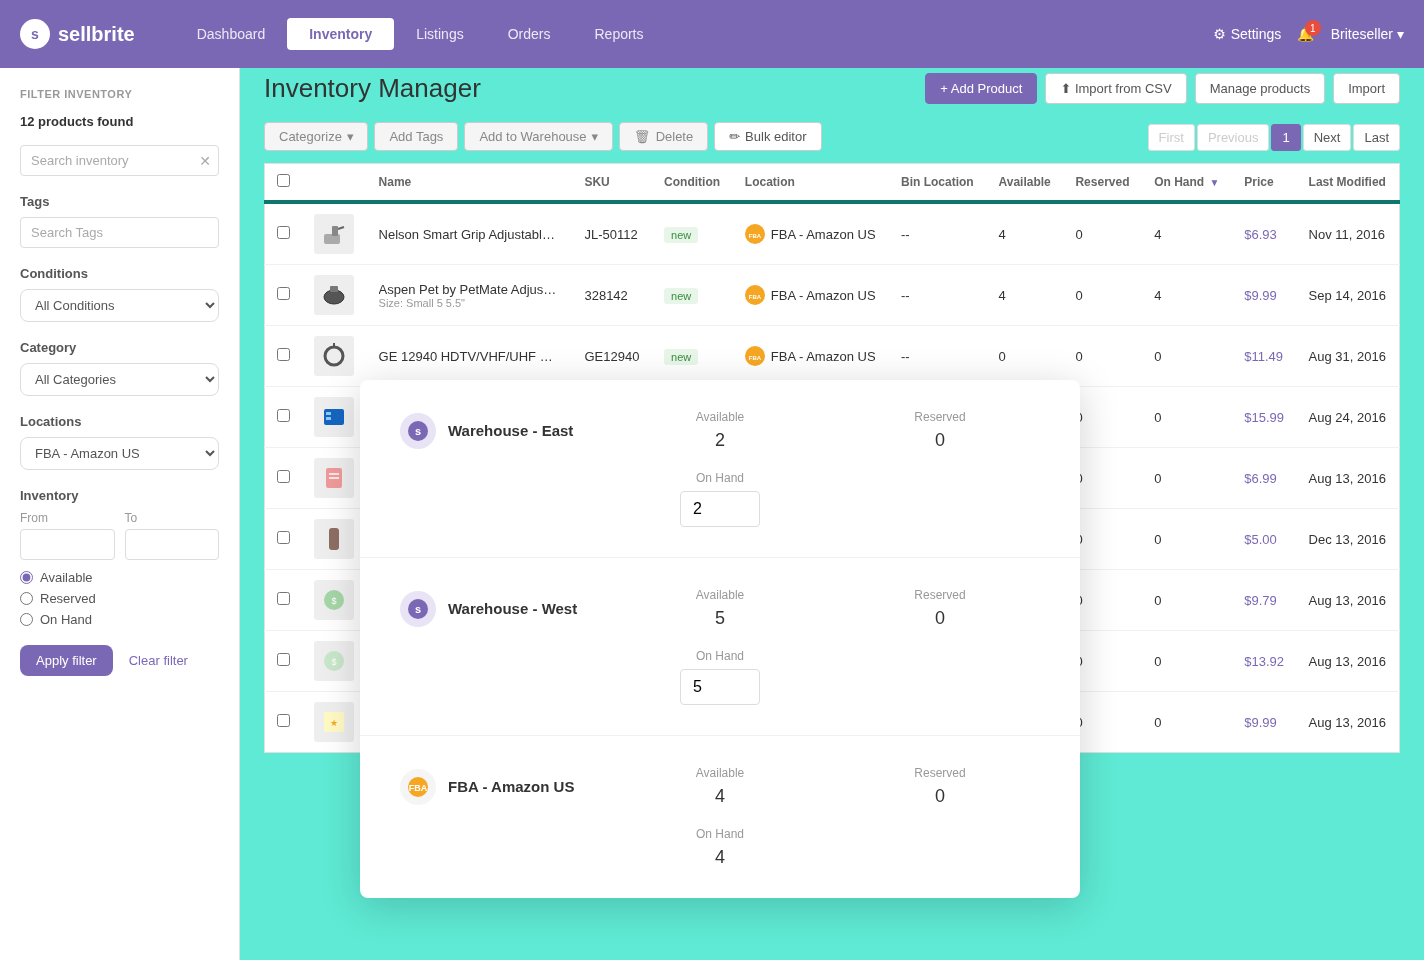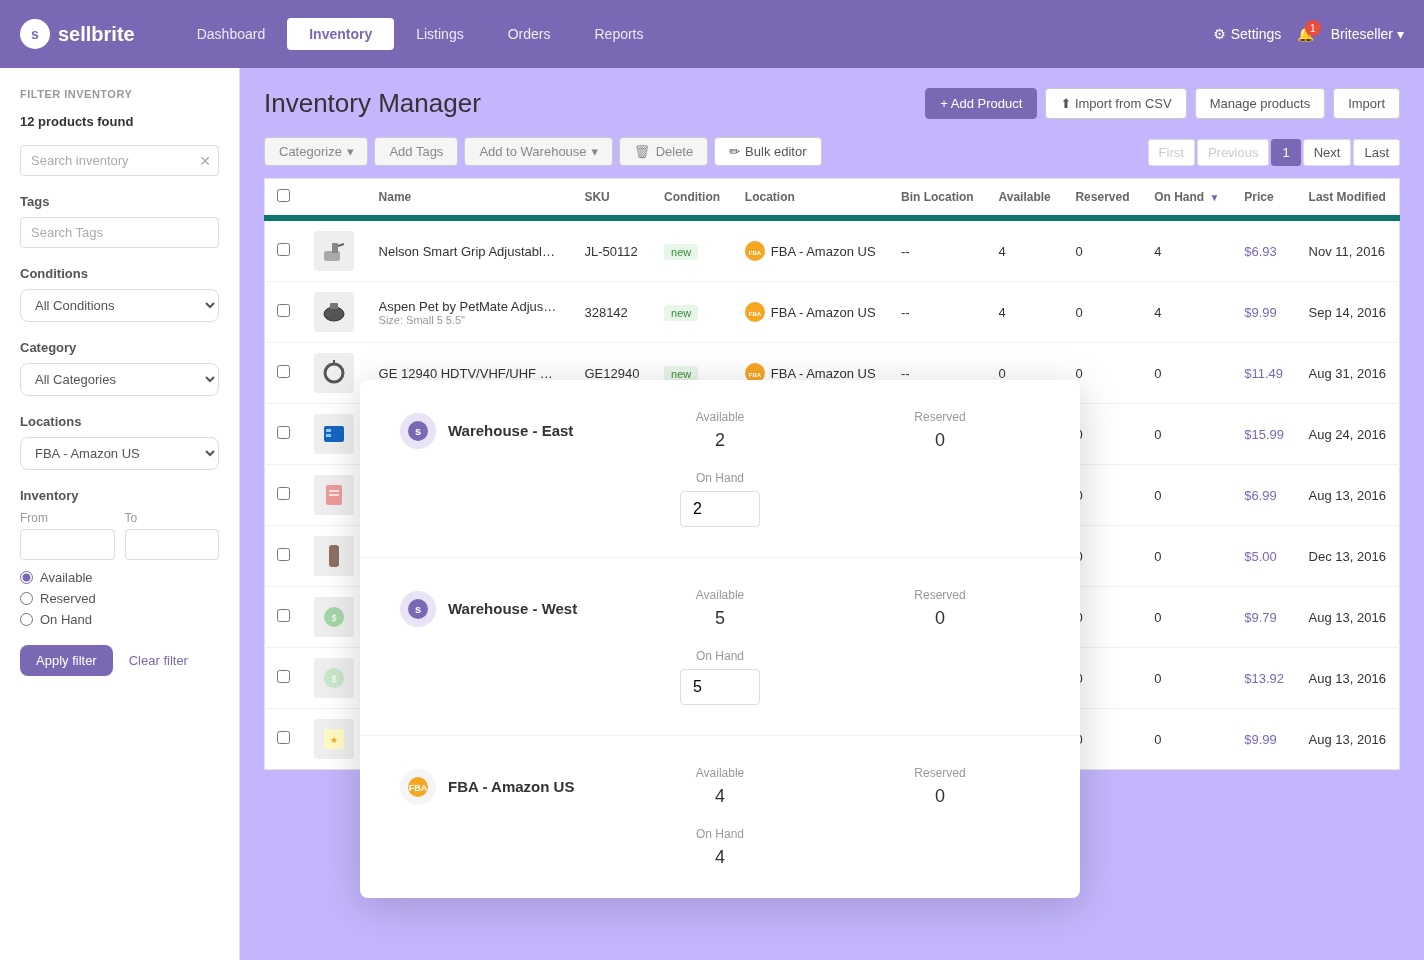--- a/index.html
+++ b/index.html
@@ -45,21 +45,21 @@
 
     .radio-group { display: flex; flex-direction: column; gap: 6px; margin-bottom: 18px; }
     .radio-item { display: flex; align-items: center; gap: 7px; font-size: 13px; color: #555; cursor: pointer; }
     .radio-item input[type=radio] { accent-color: #7b68b5; }
 
     .btn-apply { background: #7b68b5; color: white; border: none; padding: 8px 16px; border-radius: 8px; font-size: 13px; cursor: pointer; font-weight: 500; }
     .btn-clear { background: none; border: none; color: #7b68b5; font-size: 13px; cursor: pointer; padding: 8px 8px; }
     .filter-actions { display: flex; align-items: center; gap: 8px; }
 
     
-    .content-area { flex: 1; overflow-y: auto; padding: 20px 24px; background: #c4b5fd; }
+    .content-area { flex: 1; overflow-y: auto; padding: 5px 24px; background: #5eead4; }
 
     
     .page-header { display: flex; align-items: center; justify-content: space-between; margin-bottom: 18px; }
     .page-title { font-size: 26px; font-weight: 300; color: #333; }
     .header-actions { display: flex; gap: 8px; align-items: center; }
     .btn-header { padding: 7px 14px; border-radius: 4px; font-size: 13px; cursor: pointer; border: 1px solid; display: flex; align-items: center; gap: 5px; }
     .btn-add { background: #7b68b5; color: white; border-color: #7b68b5; }
     .btn-outline { background: white; color: #555; border-color: #ccc; }
 
     
@@ -68,21 +68,21 @@
     .btn-toolbar { padding: 6px 14px; border: 1px solid #ccc; border-radius: 4px; background: #f5f5f5; color: #888; font-size: 13px; cursor: pointer; display: flex; align-items: center; gap: 5px; }
     .btn-bulk { background: white; color: #555; border: 1px solid #ccc; padding: 6px 14px; border-radius: 4px; font-size: 13px; cursor: pointer; display: flex; align-items: center; gap: 5px; }
 
     .pagination { display: flex; gap: 2px; align-items: center; }
     .page-btn { padding: 5px 10px; border: 1px solid #ddd; background: white; color: #555; font-size: 13px; cursor: pointer; border-radius: 3px; }
     .page-btn.active { background: #7b68b5; color: white; border-color: #7b68b5; }
     .page-btn.disabled { color: #ccc; cursor: default; }
 
     
     .inventory-table { width: 100%; background: white; border-radius: 4px; border: 1px solid #e0e0e0; border-collapse: collapse; }
-    .inventory-table th { padding: 10px 12px; text-align: left; font-size: 12px; color: #666; font-weight: 600; border-bottom: 6px solid #0f766e; background: white; white-space: nowrap; }
+    .inventory-table th { padding: 10px 12px; text-align: left; font-size: 12px; color: #666; font-weight: 600; border-bottom: 4px solid #0f766e; background: white; white-space: nowrap; }
     .inventory-table td { padding: 10px 12px; border-bottom: 1px solid #f0f0f0; font-size: 13px; vertical-align: middle; white-space: nowrap; }
     .inventory-table tr:last-child td { border-bottom: none; }
 
     .product-thumb { width: 40px; height: 40px; background: #eee; border-radius: 3px; display: flex; align-items: center; justify-content: center; overflow: hidden; }
     .product-thumb svg { width: 28px; height: 28px; }
 
     .product-name { font-size: 13px; color: #333; max-width: 180px; overflow: hidden; text-overflow: ellipsis; }
     .product-sub { font-size: 11px; color: #999; }
 
     .condition-badge { background: #e8f5e9; color: #388e3c; padding: 2px 7px; border-radius: 3px; font-size: 11px; font-weight: 500; }

